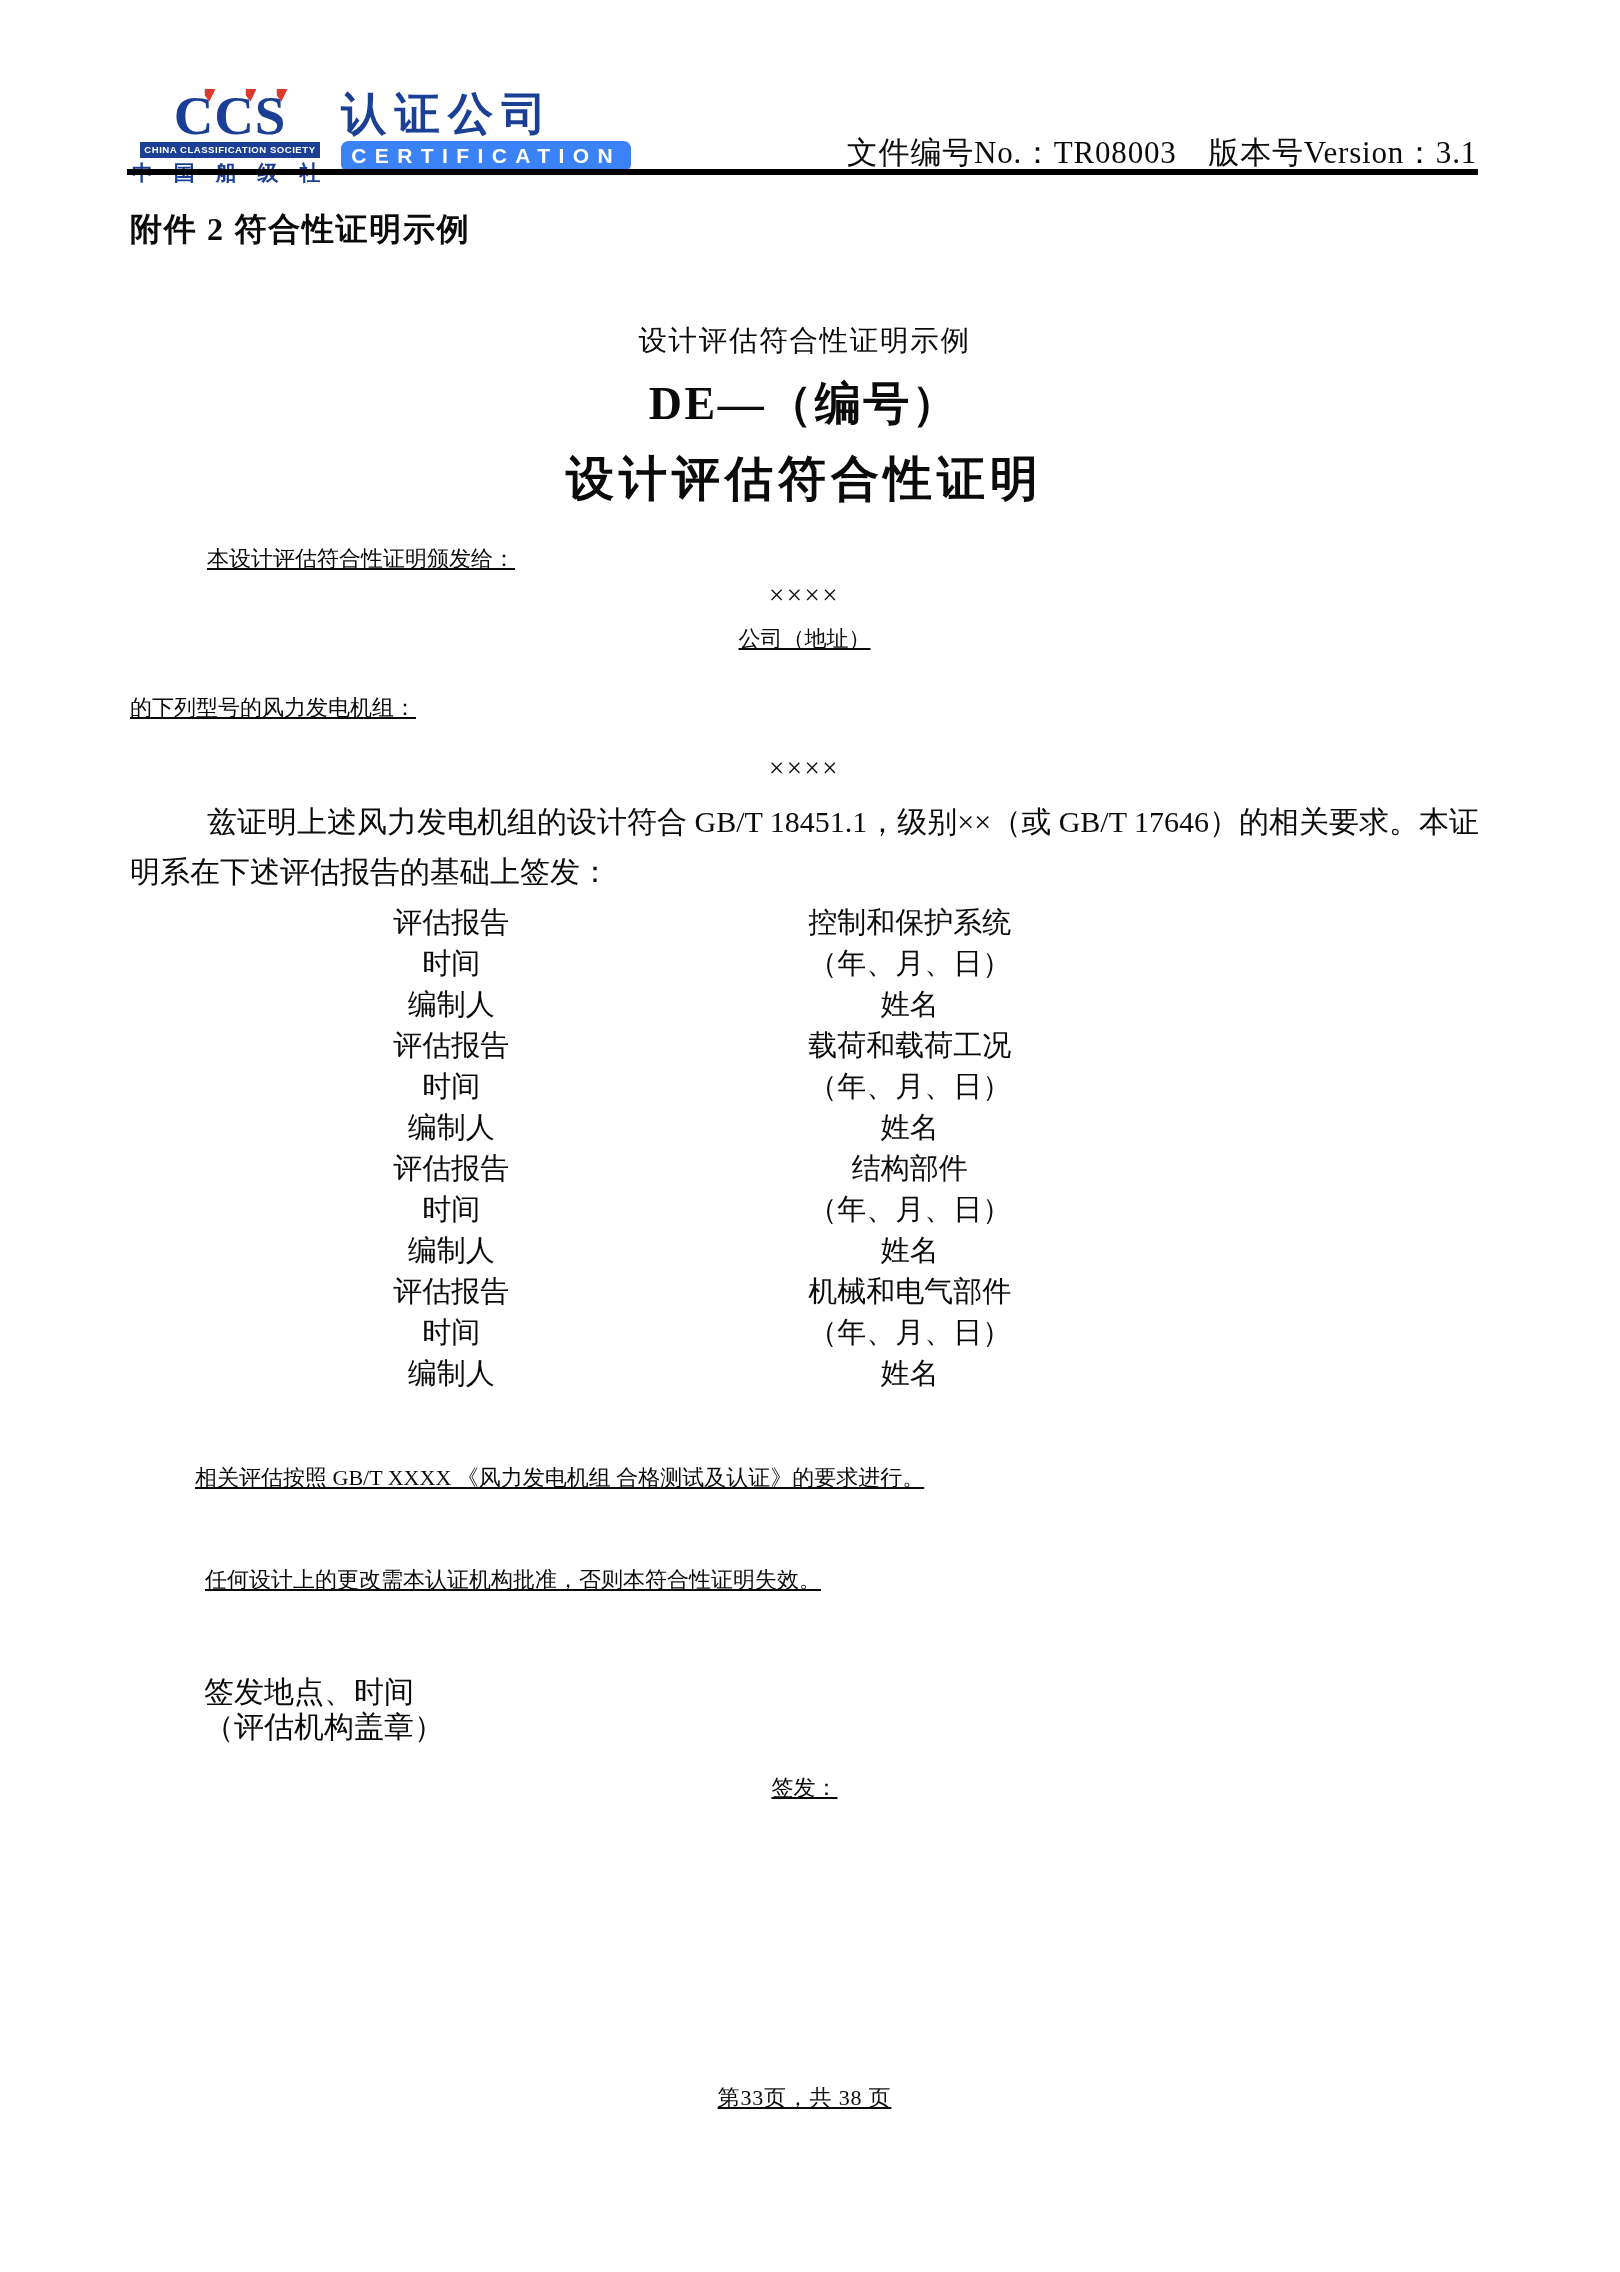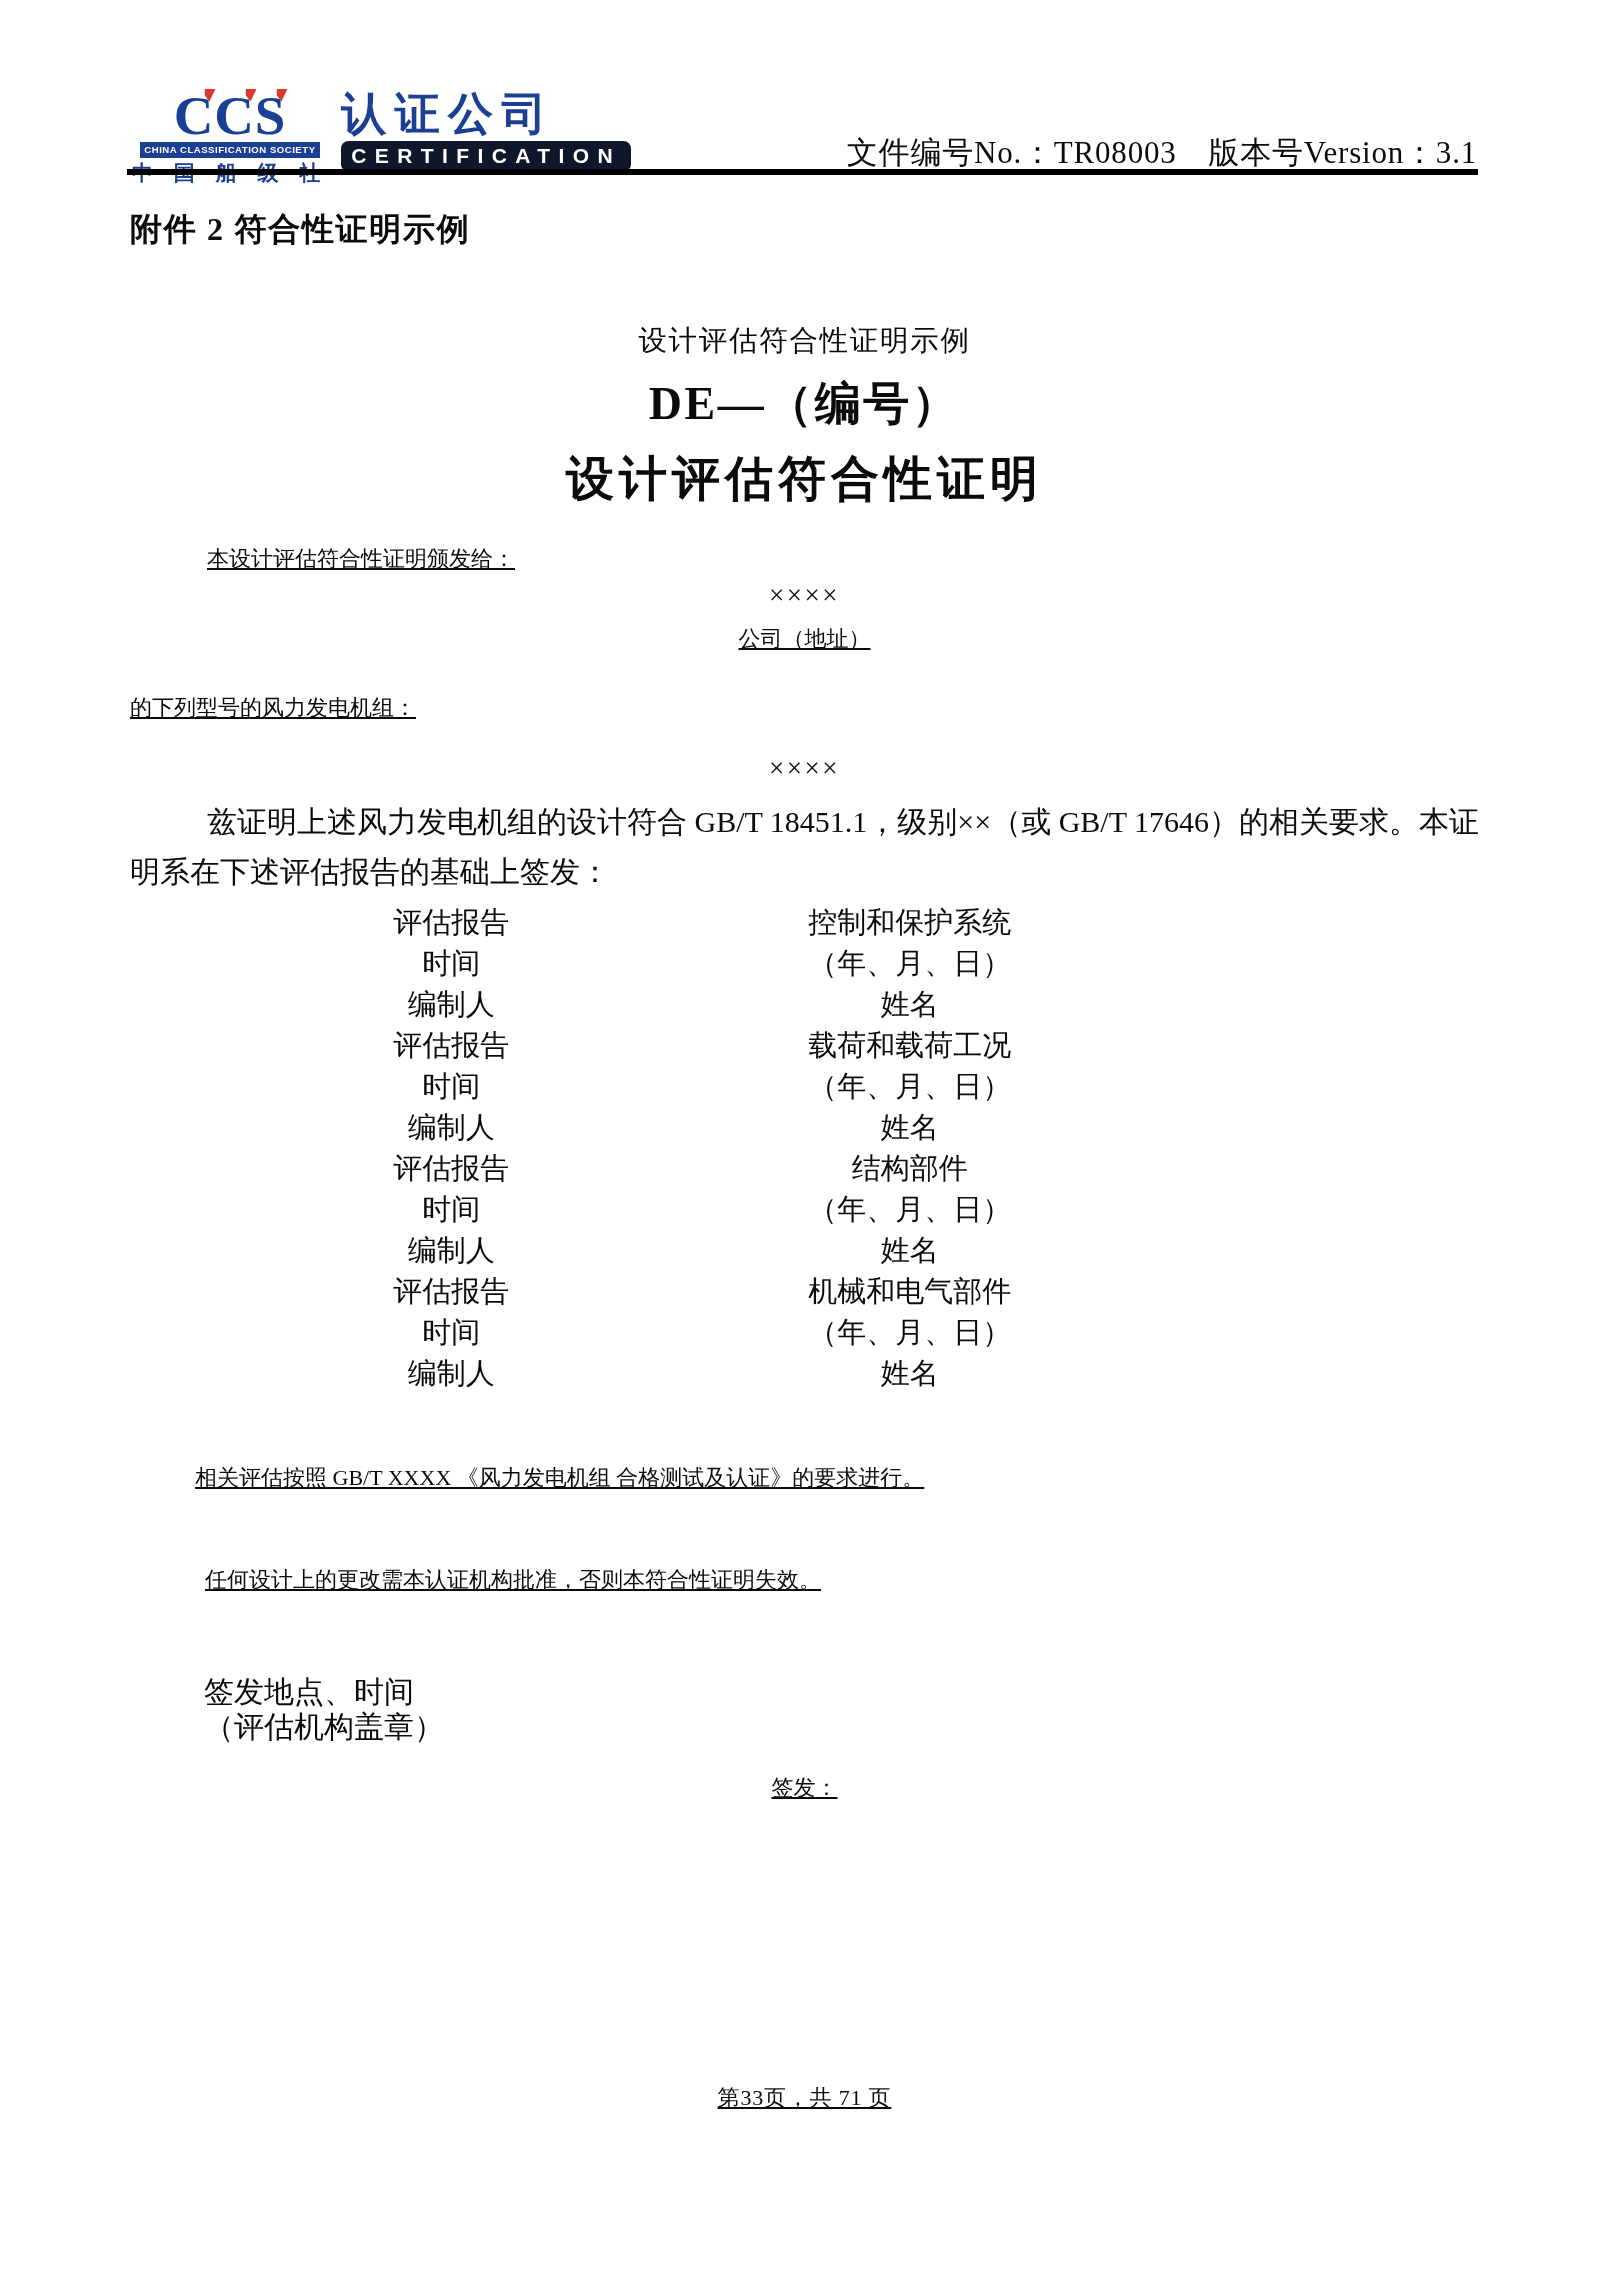--- a/index.html
+++ b/index.html
@@ -24,21 +24,21 @@
   }
   .soc-en-bar {
     margin-top:2.5px; background:#1b3f94; color:#ffffff;
     font-family:"Liberation Sans",sans-serif; font-weight:bold;
     font-size:9.6px; letter-spacing:0.5px; padding:2.5px 4.2px; white-space:nowrap;
   }
   .soc-cn { margin-top:1.7px; color:#1b3f94; font-family:"Liberation Sans",sans-serif; font-weight:bold; font-size:21px; letter-spacing:7.5px; white-space:nowrap; }
   .logo-right { display:flex; flex-direction:column; }
   .logo-cn { color:#1b3f94; font-family:"Liberation Sans",sans-serif; font-weight:bold; font-size:45px; line-height:44px; letter-spacing:8.4px; white-space:nowrap; }
   .cert-box {
-    margin-top:5px; background:#0f172a; color:#ffffff; border-radius:7.5px;
+    margin-top:5px; background:#3b82f6; color:#ffffff; border-radius:7.5px;
     font-family:"Liberation Sans",sans-serif; font-weight:bold;
     font-size:21px; letter-spacing:8.4px; padding:3.4px 10px; text-align:center; white-space:nowrap;
   }
   .doc-no {
     position:absolute; right:144px; top:132px;
     font-size:31px; white-space:nowrap; letter-spacing:0.8px;
   }
   .header-rule { position:absolute; left:127px; top:169px; width:1351px; height:5.9px; background:#000; }
 
   
@@ -159,16 +159,16 @@
 
   <div class="block fs-body para-standard">相关评估按照 GB/T XXXX 《风力发电机组 合格测试及认证》的要求进行。</div>
   <div class="block fs-body para-changes">任何设计上的更改需本认证机构批准，否则本符合性证明失效。</div>
 
   <div class="block sign-block">
     <div>签发地点、时间</div>
     <div>（评估机构盖章）</div>
   </div>
   <div class="block center fs-body issued">签发：</div>
 
-  <div class="block center fs-body footer">第33页，共 71 页</div>
+  <div class="block center fs-body footer">第33页，共 38 页</div>
 
 </div>
 
 
 </body></html>

